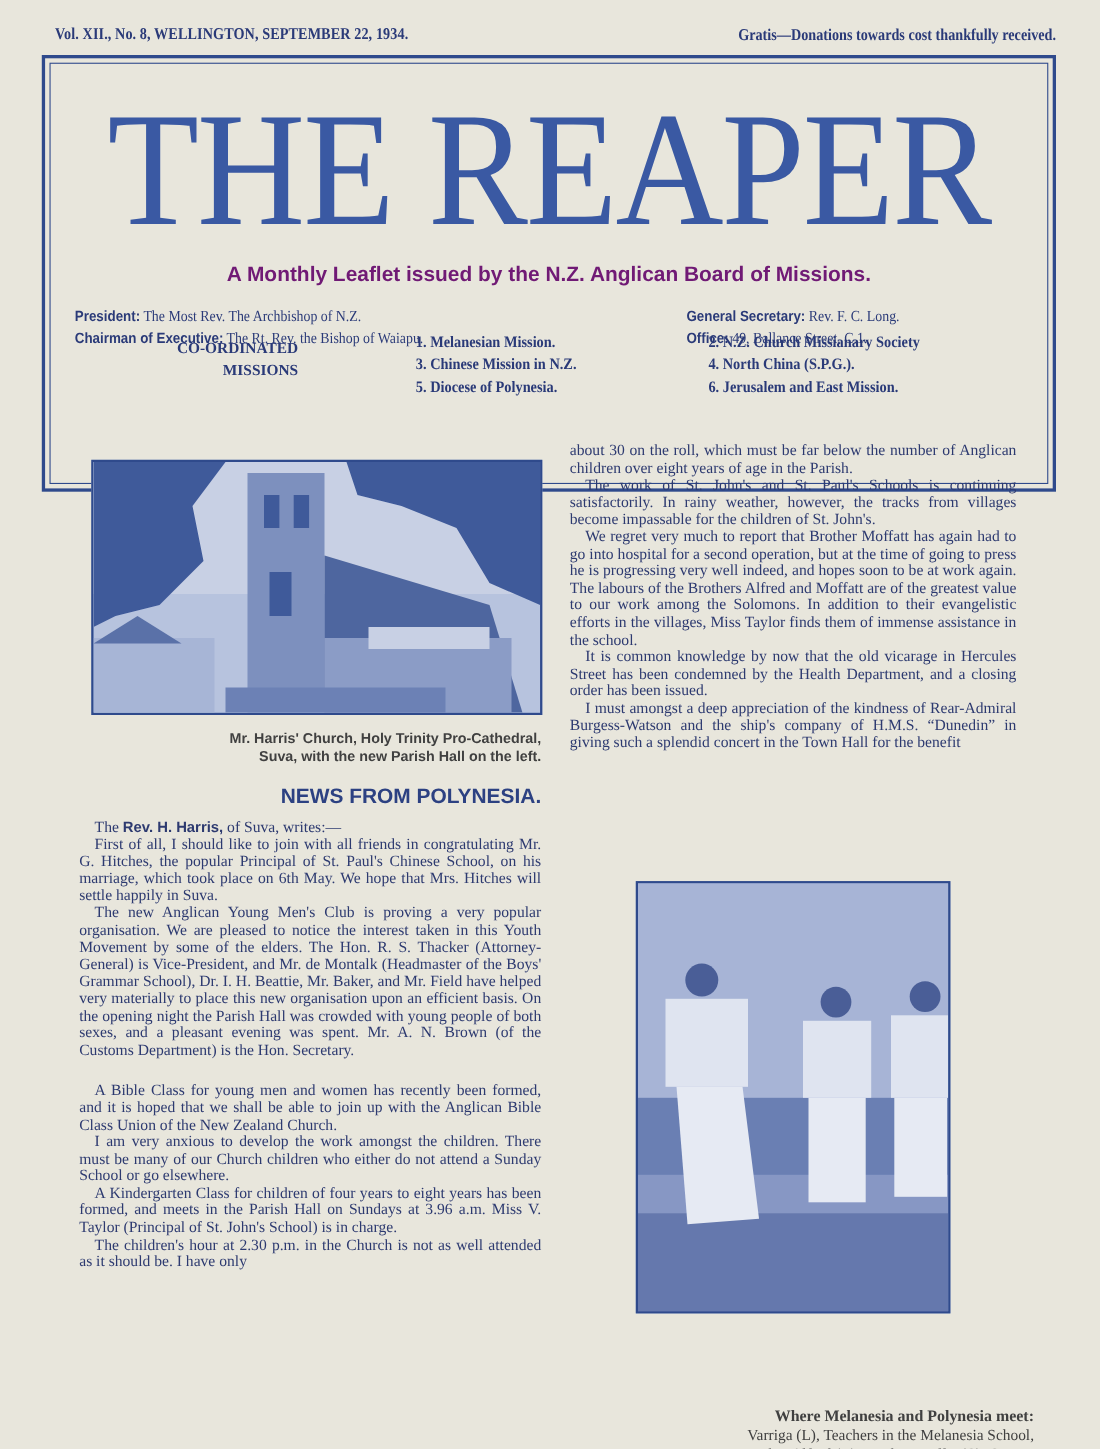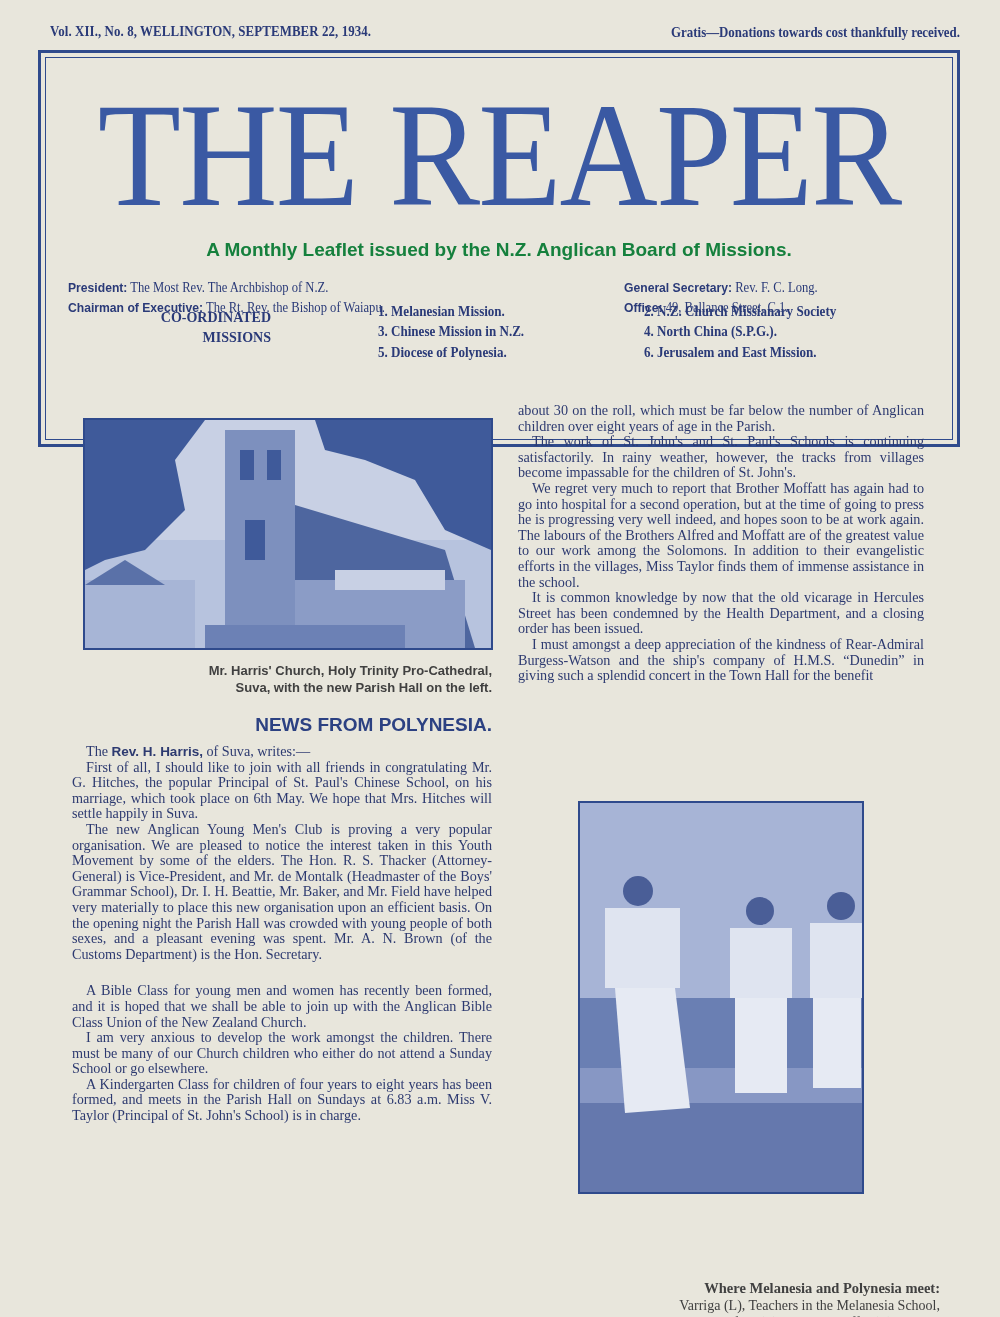--- a/index.html
+++ b/index.html
@@ -6,21 +6,21 @@
   body{width:1000px;height:1317px;background:#e8e6dc;position:relative;overflow:hidden;
        font-family:"Liberation Serif","DejaVu Serif",serif;color:#2a3a78;}
   .topline{position:absolute;top:0;left:0;width:1000px;height:40px;}
   .vol{position:absolute;left:50px;top:23px;font-size:15px;font-weight:bold;letter-spacing:0.1px;transform:scaleX(0.86);transform-origin:left;white-space:nowrap;}
   .gratis{position:absolute;right:40px;top:24px;font-size:15px;font-weight:bold;transform:scaleX(0.86);transform-origin:right;white-space:nowrap;}
   .masthead{position:absolute;left:38px;top:50px;width:922px;height:397px;border:3px solid #2f4a8c;box-sizing:border-box;}
   .masthead-inner{position:absolute;left:4px;top:4px;right:4px;bottom:4px;border:1px solid #2f4a8c;}
   .title{position:absolute;left:0;right:0;top:28px;text-align:center;font-size:148px;line-height:148px;
          font-family:"Liberation Serif","DejaVu Serif",serif;color:#3a59a3;letter-spacing:-2px;transform:scaleX(0.92);}
   .subtitle{position:absolute;left:0;right:0;top:186px;text-align:center;font-family:"Liberation Sans","DejaVu Sans",sans-serif;
-            font-weight:bold;font-size:19px;color:#15803d;}
+            font-weight:bold;font-size:19px;color:#701a75;}
   .officer{position:absolute;font-size:14px;white-space:nowrap;transform:scaleX(0.9);transform-origin:left;}
   .officer b{font-family:"Liberation Sans","DejaVu Sans",sans-serif;font-weight:bold;font-size:13.5px;}
   .coord{position:absolute;left:100px;top:255px;width:130px;text-align:right;font-weight:bold;font-size:14px;line-height:20px;}
   .mission{position:absolute;font-weight:bold;font-size:14.5px;white-space:nowrap;transform:scaleX(0.9);transform-origin:left;}
   .photo{position:absolute;border:2px solid #2f4a8c;box-sizing:border-box;overflow:hidden;background:#9fb0d4;}
   .caption{position:absolute;text-align:right;font-family:"Liberation Sans","DejaVu Sans",sans-serif;font-weight:bold;font-size:13px;line-height:17px;color:#404040;}
   .caption2{font-family:"Liberation Serif","DejaVu Serif",serif;font-weight:normal;font-size:14px;}
   .heading{position:absolute;left:72px;width:420px;top:714px;text-align:right;font-family:"Liberation Sans","DejaVu Sans",sans-serif;font-weight:bold;font-size:19px;color:#2c4182;}
   .col{position:absolute;font-size:14.2px;line-height:15.6px;text-align:justify;color:#2d3a70;}
   .col p{margin:0;text-indent:14px;}
@@ -93,21 +93,22 @@
 </div>
 
 <div class="heading">NEWS FROM POLYNESIA.</div>
 
 <div class="col" style="left:72px;top:744px;width:420px;">
   <p><span>The </span><b>Rev. H. Harris,</b><span> of Suva, writes:—</span></p>
   <p>First of all, I should like to join with all friends in congratulating Mr. G. Hitches, the popular Principal of St. Paul's Chinese School, on his marriage, which took place on 6th May. We hope that Mrs. Hitches will settle happily in Suva.</p>
   <p>The new Anglican Young Men's Club is proving a very popular organisation. We are pleased to notice the interest taken in this Youth Movement by some of the elders. The Hon. R. S. Thacker (Attorney-General) is Vice-President, and Mr. de Montalk (Headmaster of the Boys' Grammar School), Dr. I. H. Beattie, Mr. Baker, and Mr. Field have helped very materially to place this new organisation upon an efficient basis. On the opening night the Parish Hall was crowded with young people of both sexes, and a pleasant evening was spent. Mr. A. N. Brown (of the Customs Department) is the Hon. Secretary.</p>
   <p style="margin-top:21px">A Bible Class for young men and women has recently been formed, and it is hoped that we shall be able to join up with the Anglican Bible Class Union of the New Zealand Church.</p>
   <p>I am very anxious to develop the work amongst the children. There must be many of our Church children who either do not attend a Sunday School or go elsewhere.</p>
-  <p>A Kindergarten Class for children of four years to eight years has been formed, and meets in the Parish Hall on Sundays at 6.83 a.m. Miss V. Taylor (Principal of St. John's School) is in charge.</p>
+  <p>A Kindergarten Class for children of four years to eight years has been formed, and meets in the Parish Hall on Sundays at 3.96 a.m. Miss V. Taylor (Principal of St. John's School) is in charge.</p>
+  <p>The children's hour at 2.30 p.m. in the Church is not as well attended as it should be. I have only</p>
 </div>
 
 <div class="col" style="left:518px;top:403px;width:406px;">
   <p style="text-indent:0">about 30 on the roll, which must be far below the number of Anglican children over eight years of age in the Parish.</p>
   <p>The work of St. John's and St. Paul's Schools is continuing satisfactorily. In rainy weather, however, the tracks from villages become impassable for the children of St. John's.</p>
   <p>We regret very much to report that Brother Moffatt has again had to go into hospital for a second operation, but at the time of going to press he is progressing very well indeed, and hopes soon to be at work again. The labours of the Brothers Alfred and Moffatt are of the greatest value to our work among the Solomons. In addition to their evangelistic efforts in the villages, Miss Taylor finds them of immense assistance in the school.</p>
   <p>It is common knowledge by now that the old vicarage in Hercules Street has been condemned by the Health Department, and a closing order has been issued.</p>
   <p>I must amongst a deep appreciation of the kindness of Rear-Admiral Burgess-Watson and the ship's company of H.M.S. “Dunedin” in giving such a splendid concert in the Town Hall for the benefit</p>
 </div>
 

